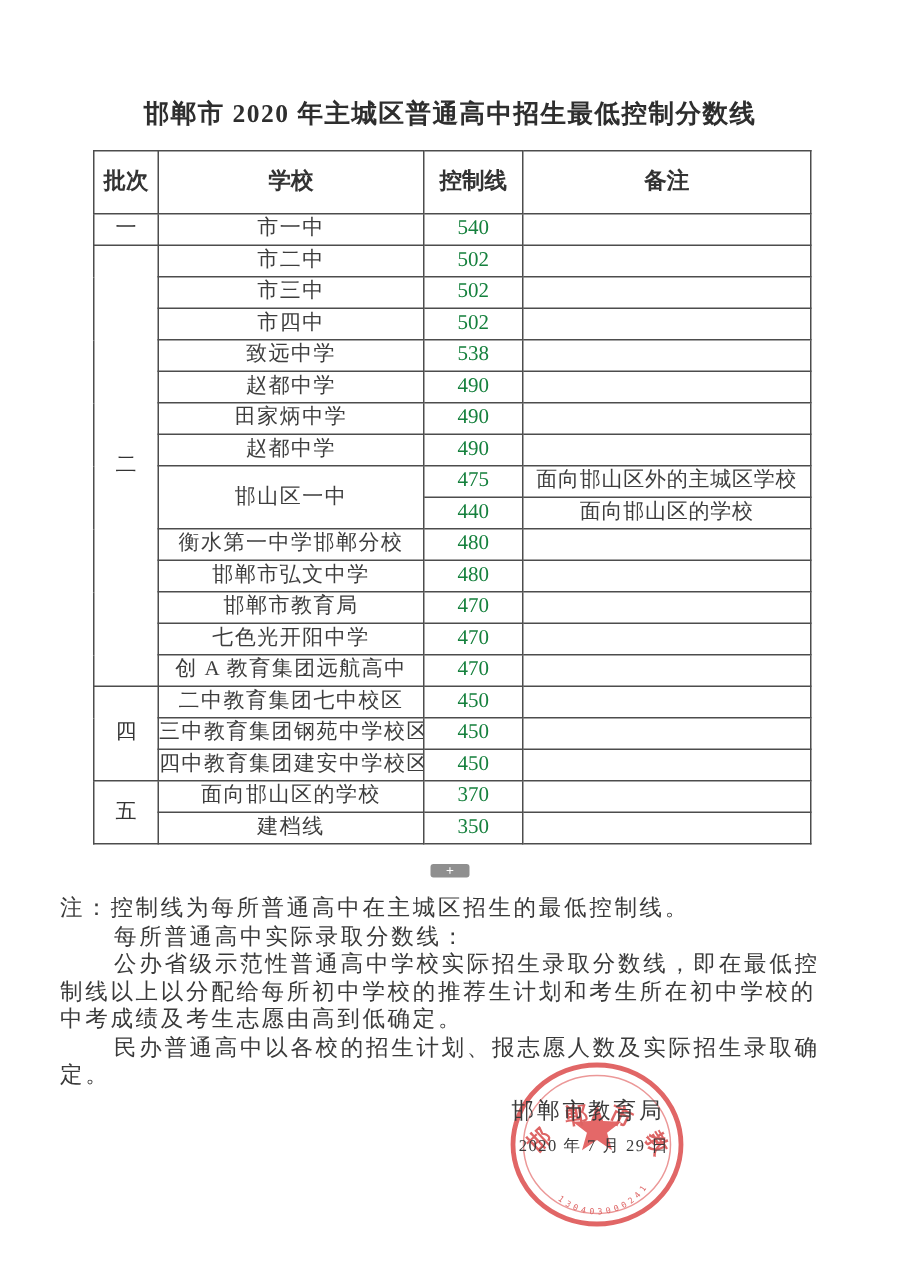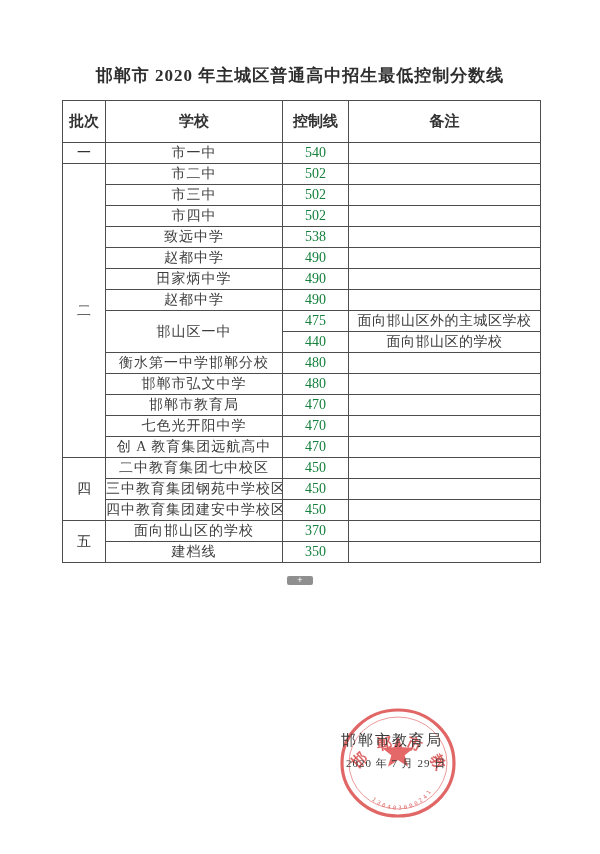--- a/index.html
+++ b/index.html
@@ -200,20 +200,29 @@
         <td class="school-cell">建档线</td>
         <td class="score-cell">350</td>
         <td class="remark-cell"></td>
       </tr>
     </tbody>
       </table>
   </div>
 
   <div class="plus-handle">+</div>
 
+  <div class="notes">
+    <div class="note-line">注：控制线为每所普通高中在主城区招生的最低控制线。</div>
+    <div class="note-line indent">每所普通高中实际录取分数线：</div>
+    <div class="note-line indent">公办省级示范性普通高中学校实际招生录取分数线，即在最低控</div>
+    <div class="note-line">制线以上以分配给每所初中学校的推荐生计划和考生所在初中学校的</div>
+    <div class="note-line">中考成绩及考生志愿由高到低确定。</div>
+    <div class="note-line indent">民办普通高中以各校的招生计划、报志愿人数及实际招生录取确</div>
+    <div class="note-line">定。</div>
+  </div>
 
   <div class="signature-issuer">邯郸市教育局</div>
   <div class="signature-date">2020 年 7 月 29 日</div>
 
   <svg class="stamp" viewBox="0 0 122 122" xmlns="http://www.w3.org/2000/svg">
     <defs>
       <path id="arcTop" d="M 17 80 A 46 48 0 0 1 105 80" fill="none"></path>
       <path id="arcBottom" d="M 26 88 A 40 40 0 0 0 96 88" fill="none"></path>
     </defs>
     <ellipse cx="61" cy="62" rx="56" ry="53" fill="none" stroke="#dd5252" stroke-width="3.2"></ellipse>

